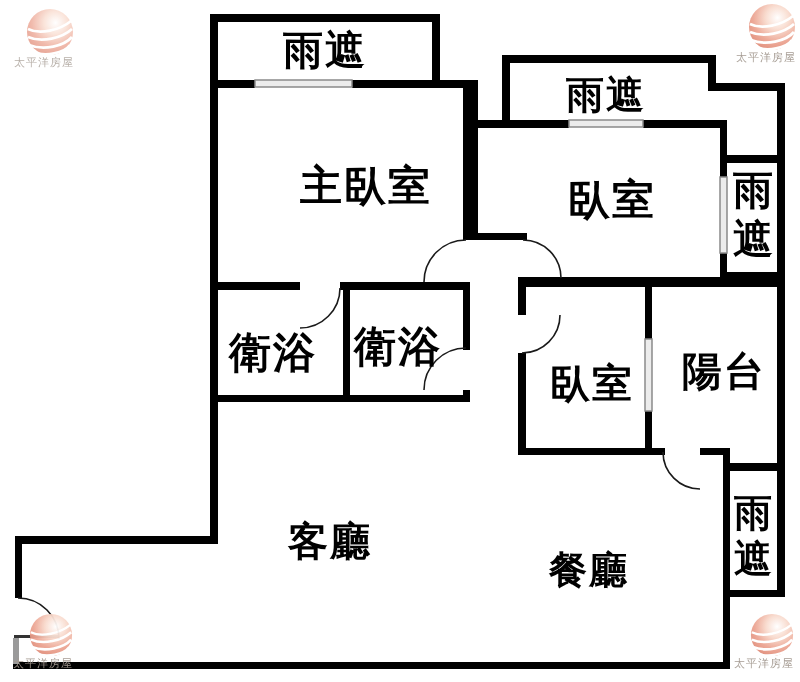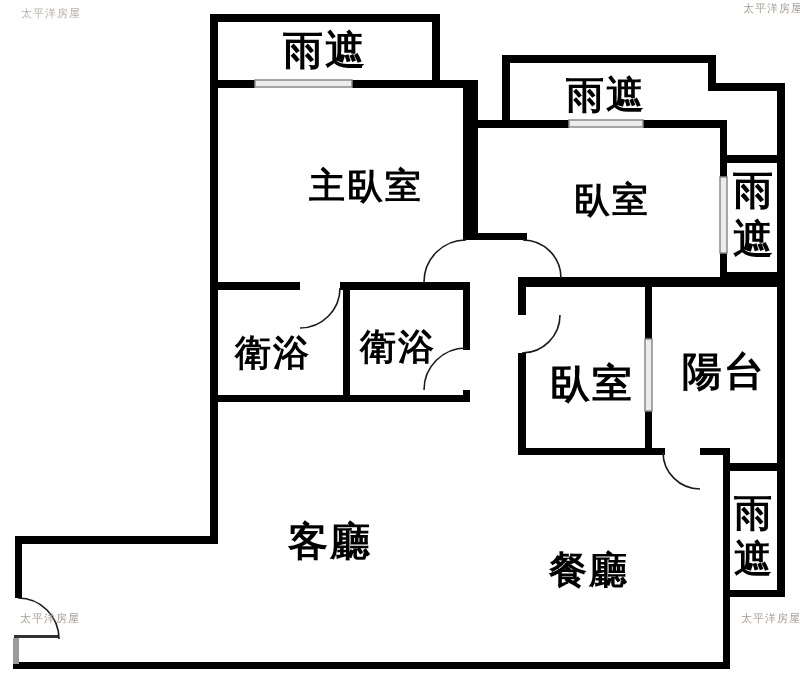--- a/index.html
+++ b/index.html
@@ -6,30 +6,30 @@
   #stage{
     position:relative;width:800px;height:682px;background:#ffffff;overflow:hidden;
     font-family:"DejaVu Sans","Liberation Sans",sans-serif;
   }
   #plan-svg{position:absolute;left:0;top:0;}
   .room-label{
     position:absolute;transform:translate(-50%,-50%);
     font-weight:bold;color:#000;white-space:nowrap;line-height:1;
     letter-spacing:2px;
   }
-  .fs42{font-size:36px;} .fs40{font-size:40px;} .fs38{font-size:38px;}
+  .fs42{font-size:42px;} .fs40{font-size:40px;} .fs38{font-size:38px;}
   .v-label{
     position:absolute;transform:translateX(-50%);
     font-weight:bold;color:#000;width:1.15em;
     word-break:break-all;line-height:1.22;text-align:center;
     letter-spacing:0;
   }
   .logo{
-    position:absolute;display:flex;flex-direction:row;align-items:flex-start;
-    width:68px;gap:15px;
+    position:absolute;display:flex;flex-direction:column;align-items:flex-end;
+    width:68px;gap:1px;
   }
   .logo-text{
     font-size:11px;color:#a2988f;letter-spacing:1px;white-space:nowrap;
     line-height:1;
   }
   .logo svg{display:block;}
   .lg-faded{opacity:.78;}
   .lg-normal{opacity:.95;}
 </style>
 </head>

